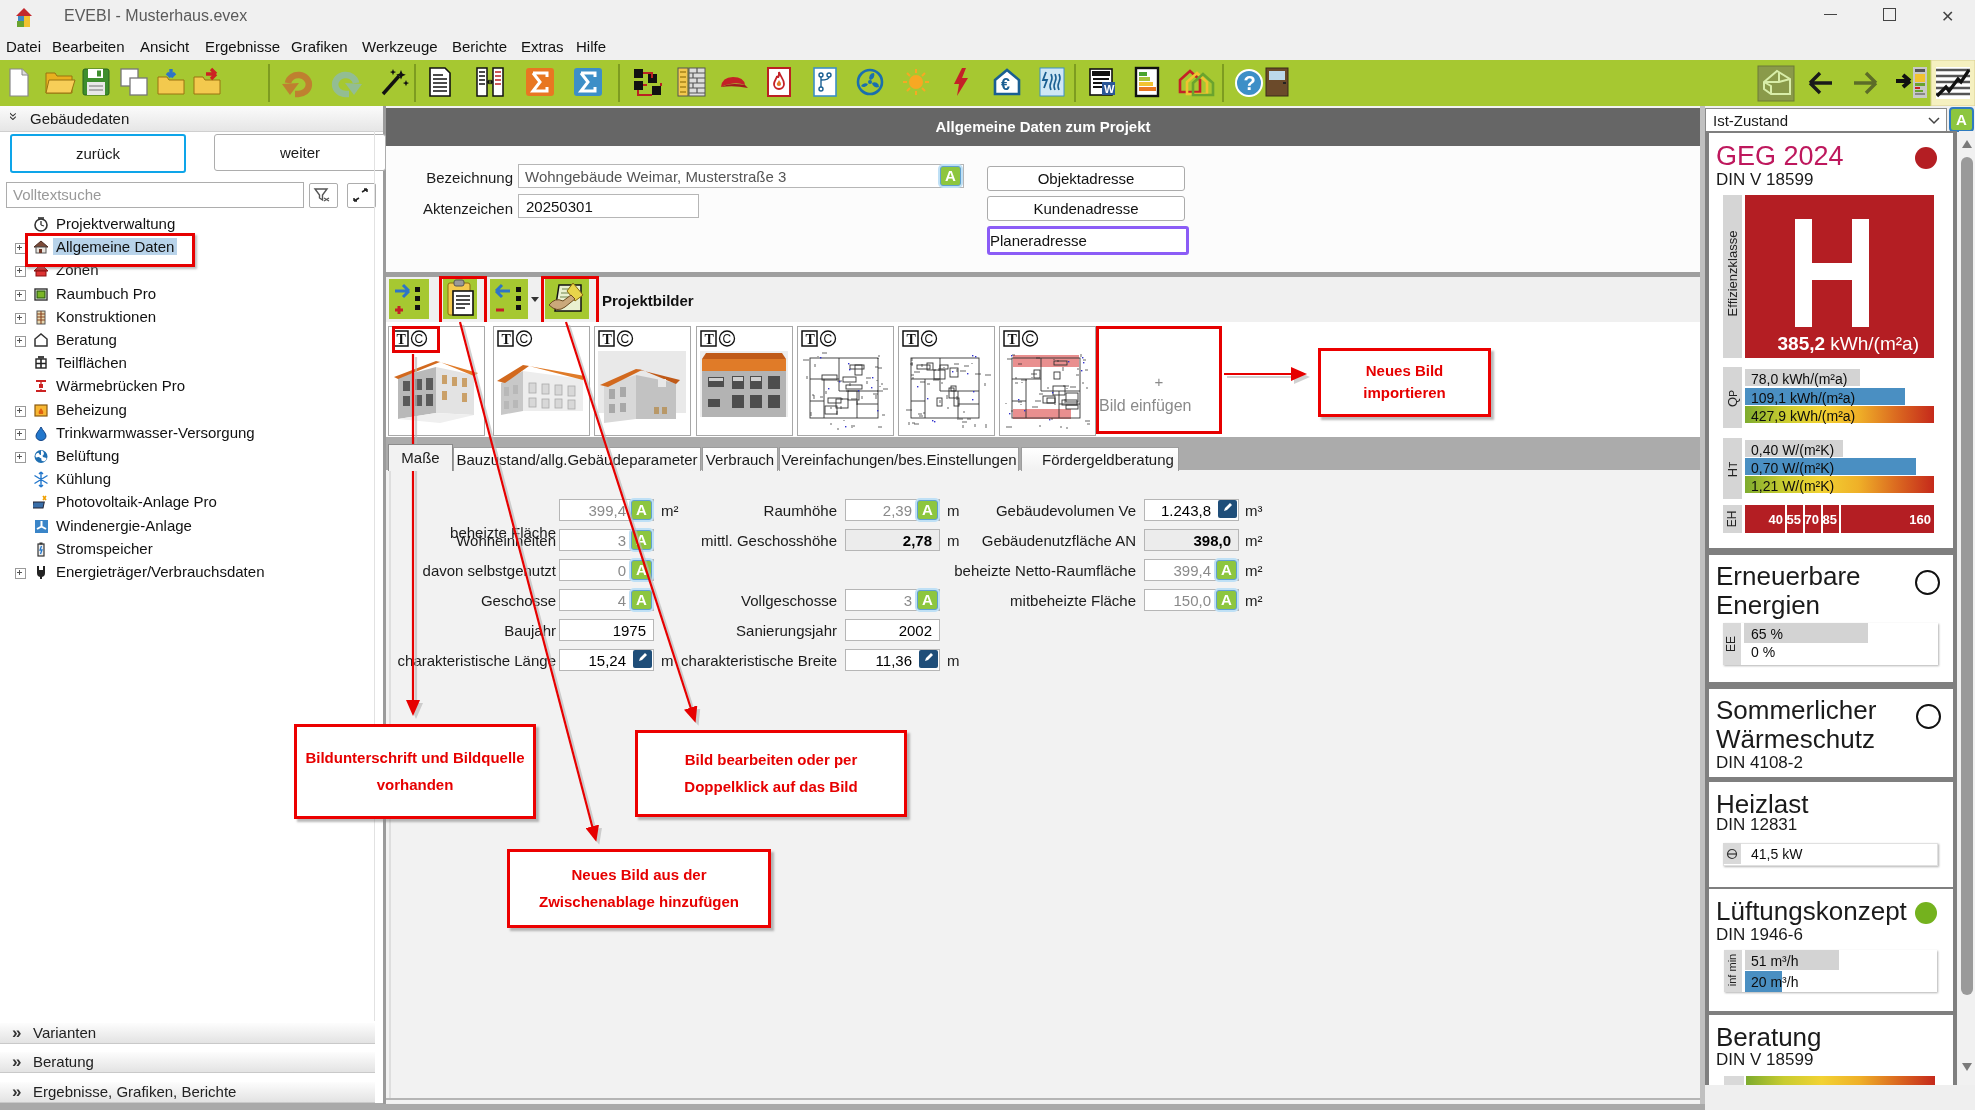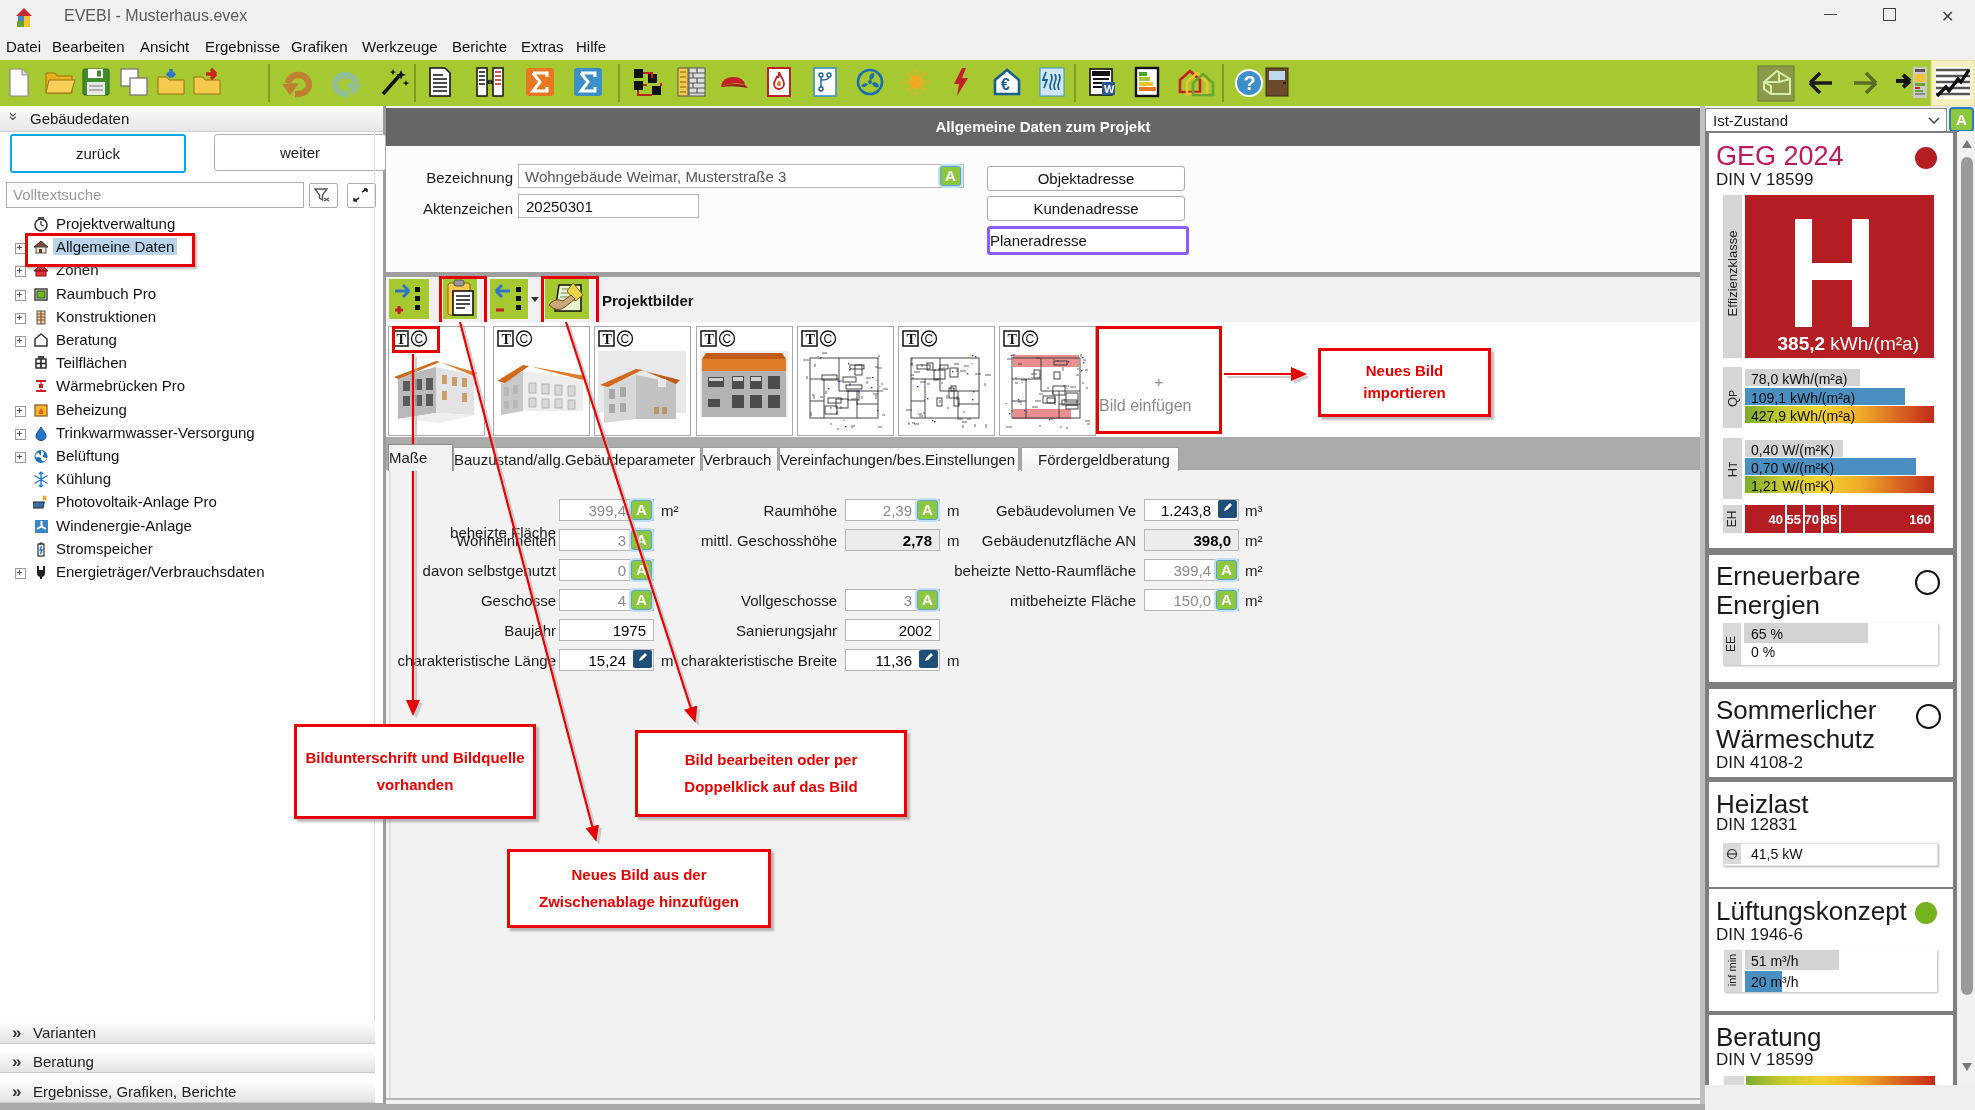--- a/index.html
+++ b/index.html
@@ -26,21 +26,21 @@
   .plus{position:absolute;left:15px;top:7px;width:9px;height:9px;border:1px solid #9a9a9a;background:#fff;}
   .plus:before{content:"";position:absolute;left:1px;top:3px;width:5px;height:1px;background:#555;}
   .plus:after{content:"";position:absolute;left:3px;top:1px;width:1px;height:5px;background:#555;}
   .accbar{position:absolute;left:0;width:375px;height:20px;
           background:linear-gradient(#fdfdfd,#e3e3e3);border-top:1px solid #fff;border-bottom:1px solid #c9c9c9;
           font-size:15px;color:#222;}
   .accbar .chev{position:absolute;left:12px;top:0px;font-size:17px;font-weight:bold;color:#333;}
   .accbar .t{position:absolute;left:33px;top:1px;}
   .tab{position:absolute;top:447px;height:23px;background:linear-gradient(#ffffff,#f1f1f1);
        border:1px solid #9d9d9d;border-bottom:none;font-size:15px;color:#1b1b1b;
-       }
+       text-align:center;}
 </style>
 </head>
 <body>
 
 <div class="abs" style="left:0;top:0;width:1975px;height:32px;background:#f0f0f0;"></div>
 <svg class="abs" style="left:13px;top:7px;" width="22" height="22" viewBox="0 0 22 22">
   <polygon points="3,9 11,1 19,9" fill="#c3282d"></polygon>
   <rect x="5" y="9" width="6" height="6" fill="#3f88c5"></rect>
   <rect x="11" y="9" width="6" height="11" fill="#f2c230"></rect>
   <rect x="4" y="14" width="7" height="6" fill="#6aa32e"></rect>

